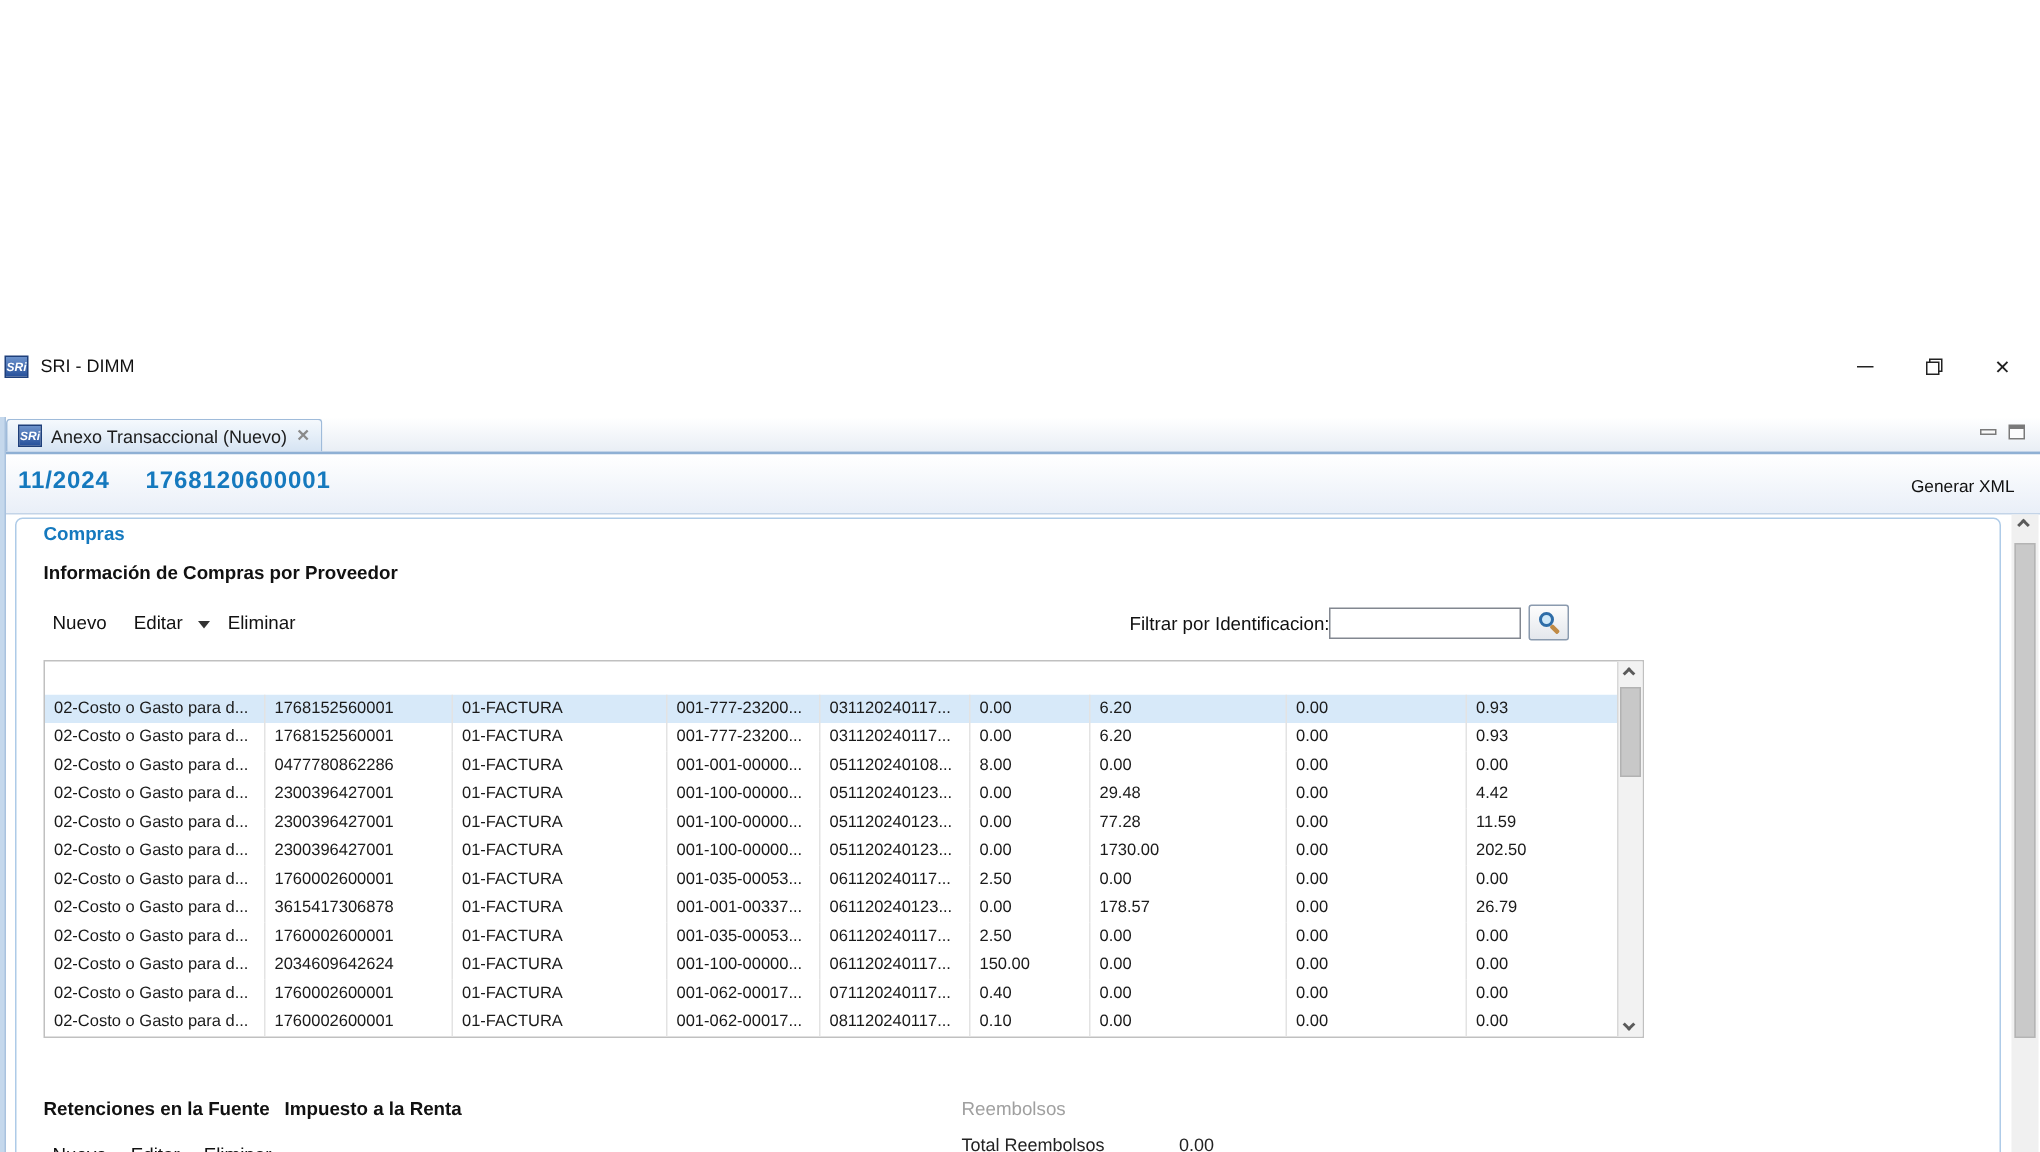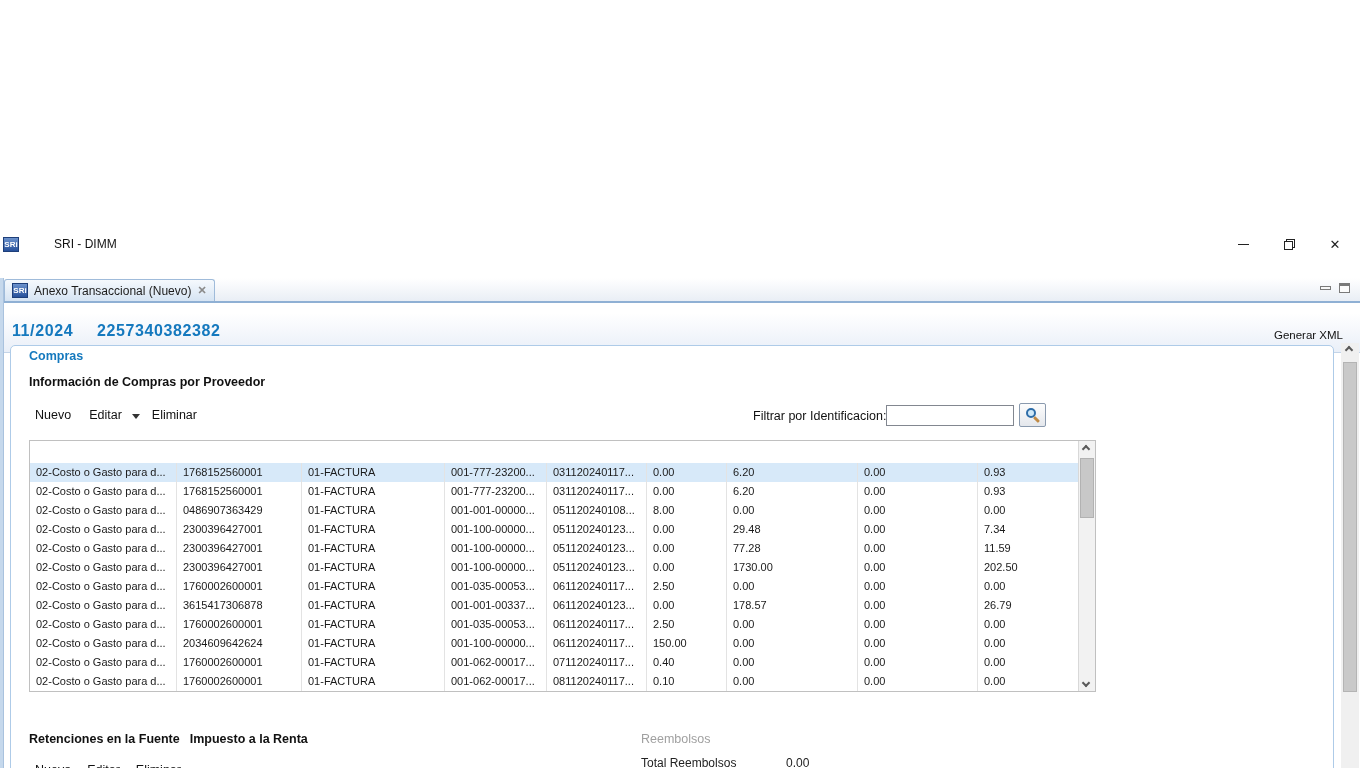--- a/index.html
+++ b/index.html
@@ -6,24 +6,24 @@
   * { box-sizing:border-box; }
   .screen {
     position:relative; width:1360px; height:768px; overflow:hidden;
     background:#ffffff; font-family:"Liberation Sans", sans-serif; color:#1a1a1a;
   }
   
   .titlebar { position:absolute; left:0; top:232px; width:100%; height:24px; background:#fff; }
   .sri-logo {
     display:inline-flex; align-items:center; justify-content:center;
     width:16px; height:15px; background:linear-gradient(#6c92cc,#27519b);
-    border:1px solid #1e3f7a; color:#fff; font-weight:bold; font-size:8px;
+    border:1px solid #1e3f7a; color:#fff; font-style:italic; font-weight:bold; font-size:8px;
   }
   .titlebar .sri-logo { position:absolute; left:3px; top:5px; }
-  .title-text { position:absolute; left:27px; top:5px; font-size:12px; color:#111;margin-left:27px; }
+  .title-text { position:absolute; left:27px; top:5px; font-size:12px; color:#111; }
   .win-btn { position:absolute; top:0; width:30px; height:24px; display:flex; align-items:center; justify-content:center; }
   .win-min { left:1228px; } .win-restore { left:1274px; } .win-close { left:1320px; }
   .min-glyph { display:block; width:11px; border-top:1px solid #222; }
   .close-glyph { font-size:13px; color:#222; line-height:1; }
   
   .menubar { position:absolute; left:0; top:256px; width:100%; height:22px; background:#fff; padding:3px 0 0 8px; font-size:12px; }
   .menu-item { display:inline-block; margin-right:17px; color:#111; }
   
   .tabbar {
     position:absolute; left:0; top:278px; width:100%; height:25px;
@@ -36,21 +36,21 @@
     border-radius:3px 3px 0 0; font-size:12px; color:#1c1c1c;
   }
   .tab-close { color:#8a8a8a; font-size:11px; font-weight:bold; }
   .pane-icons { position:absolute; right:10px; top:5px; display:flex; gap:8px; align-items:center; }
   .pane-min-icon { width:11px; height:4px; border:1px solid #7a7a7a; background:#f8f8f8; }
   .pane-max-icon { width:11px; height:10px; border:1px solid #7a7a7a; border-top:3px solid #7a7a7a; background:#fcfcfc; }
   
   .left-edge { position:absolute; left:0; top:278px; bottom:0; width:4px; background:#c5d8ec; border-right:1px solid #a9c2de; }
   
   .doc-header {
-    position:absolute; left:4px; right:0; top:313px; height:40px;
+    position:absolute; left:4px; right:0; top:303px; height:40px;
     background:linear-gradient(#ffffff,#e9eff8); border-bottom:1px solid #c3d4e8;
   }
   .hdr-blue { position:absolute; top:9px; font-size:16px; font-weight:bold; color:#1579be; letter-spacing:0.6px; white-space:nowrap; }
   .hdr-period { left:8px; } .hdr-ruc { left:93px; } .hdr-name { left:243px; }
   .generar-xml { position:absolute; right:17px; top:16px; font-size:11.5px; color:#111; }
   
   .outer-scroll { position:absolute; left:1341px; top:343px; bottom:0; width:18px; background:#f0f0f0; }
   .outer-scroll .sb-up { position:absolute; top:4px; left:5px; }
   .outer-thumb { position:absolute; left:2px; top:19px; width:14px; height:330px; background:#c9c9c9; border:1px solid #b4b4b4; }
   .chev { display:block; width:6px; height:6px; border-left:2px solid #5a5a5a; border-top:2px solid #5a5a5a; }
@@ -135,21 +135,21 @@
     <div class="pane-icons">
       <span class="pane-min-icon"></span>
       <span class="pane-max-icon"></span>
     </div>
   </div>
 
   <div class="left-edge"></div>
 
   <div class="doc-header">
     <span class="hdr-blue hdr-period">11/2024</span>
-    <span class="hdr-blue hdr-ruc">2257340382382</span>
+    <span class="hdr-blue hdr-ruc">1768120600001</span>
     <span class="generar-xml">Generar XML</span>
   </div>
 
   <div class="outer-scroll">
     <span class="chev up sb-up"></span>
     <div class="outer-thumb"></div>
   </div>
 
   <div class="group-box">
     <span class="compras-label">Compras</span>
@@ -190,39 +190,39 @@
             <div class="td" style="width: 143px;">01-FACTURA</div>
             <div class="td" style="width: 102px;">001-777-23200...</div>
             <div class="td" style="width: 100px;">031120240117...</div>
             <div class="td" style="width: 80px;">0.00</div>
             <div class="td" style="width: 131px;">6.20</div>
             <div class="td" style="width: 120px;">0.00</div>
             <div class="td" style="width: 102px;">0.93</div>
           </div>
           <div class="tr">
             <div class="td" style="width: 147px;">02-Costo o Gasto para d...</div>
-            <div class="td" style="width: 125px;">0486907363429</div>
+            <div class="td" style="width: 125px;">0477780862286</div>
             <div class="td" style="width: 143px;">01-FACTURA</div>
             <div class="td" style="width: 102px;">001-001-00000...</div>
             <div class="td" style="width: 100px;">051120240108...</div>
             <div class="td" style="width: 80px;">8.00</div>
             <div class="td" style="width: 131px;">0.00</div>
             <div class="td" style="width: 120px;">0.00</div>
             <div class="td" style="width: 102px;">0.00</div>
           </div>
           <div class="tr">
             <div class="td" style="width: 147px;">02-Costo o Gasto para d...</div>
             <div class="td" style="width: 125px;">2300396427001</div>
             <div class="td" style="width: 143px;">01-FACTURA</div>
             <div class="td" style="width: 102px;">001-100-00000...</div>
             <div class="td" style="width: 100px;">051120240123...</div>
             <div class="td" style="width: 80px;">0.00</div>
             <div class="td" style="width: 131px;">29.48</div>
             <div class="td" style="width: 120px;">0.00</div>
-            <div class="td" style="width: 102px;">7.34</div>
+            <div class="td" style="width: 102px;">4.42</div>
           </div>
           <div class="tr">
             <div class="td" style="width: 147px;">02-Costo o Gasto para d...</div>
             <div class="td" style="width: 125px;">2300396427001</div>
             <div class="td" style="width: 143px;">01-FACTURA</div>
             <div class="td" style="width: 102px;">001-100-00000...</div>
             <div class="td" style="width: 100px;">051120240123...</div>
             <div class="td" style="width: 80px;">0.00</div>
             <div class="td" style="width: 131px;">77.28</div>
             <div class="td" style="width: 120px;">0.00</div>

